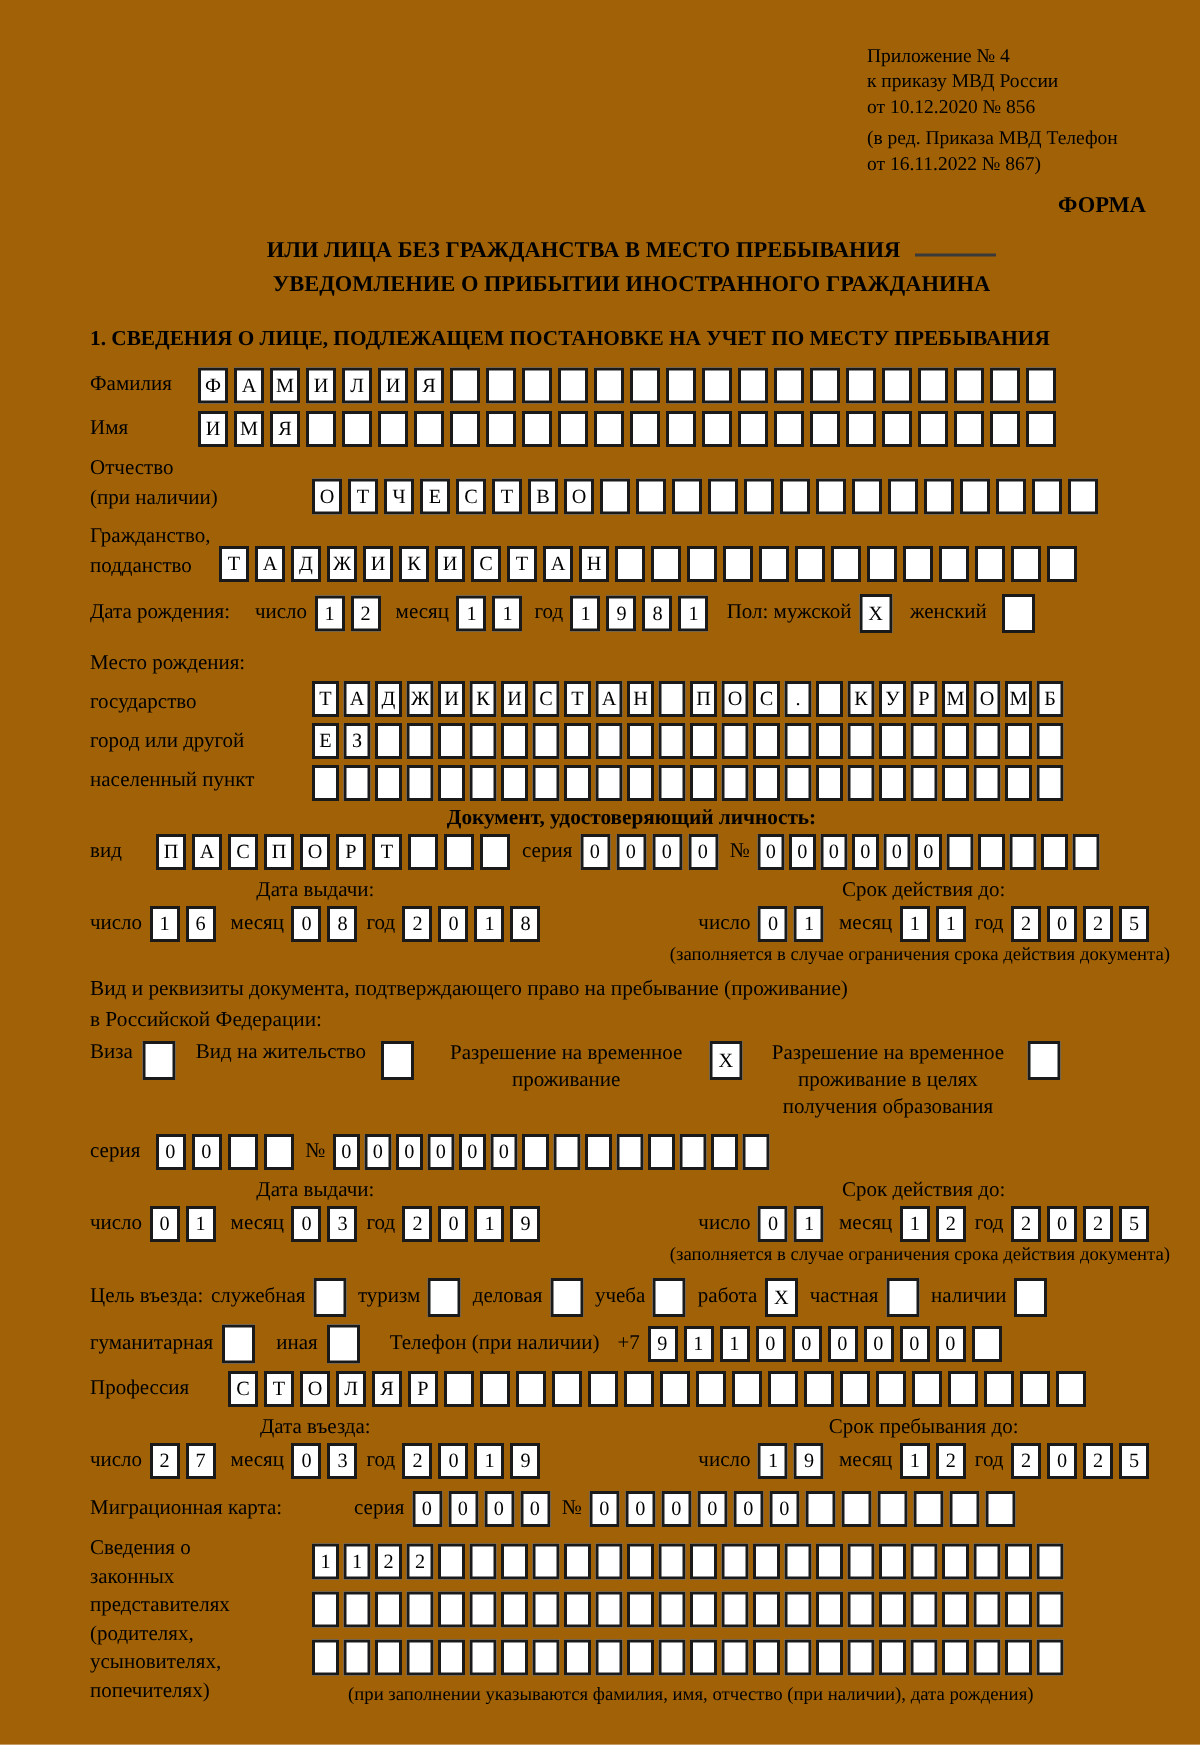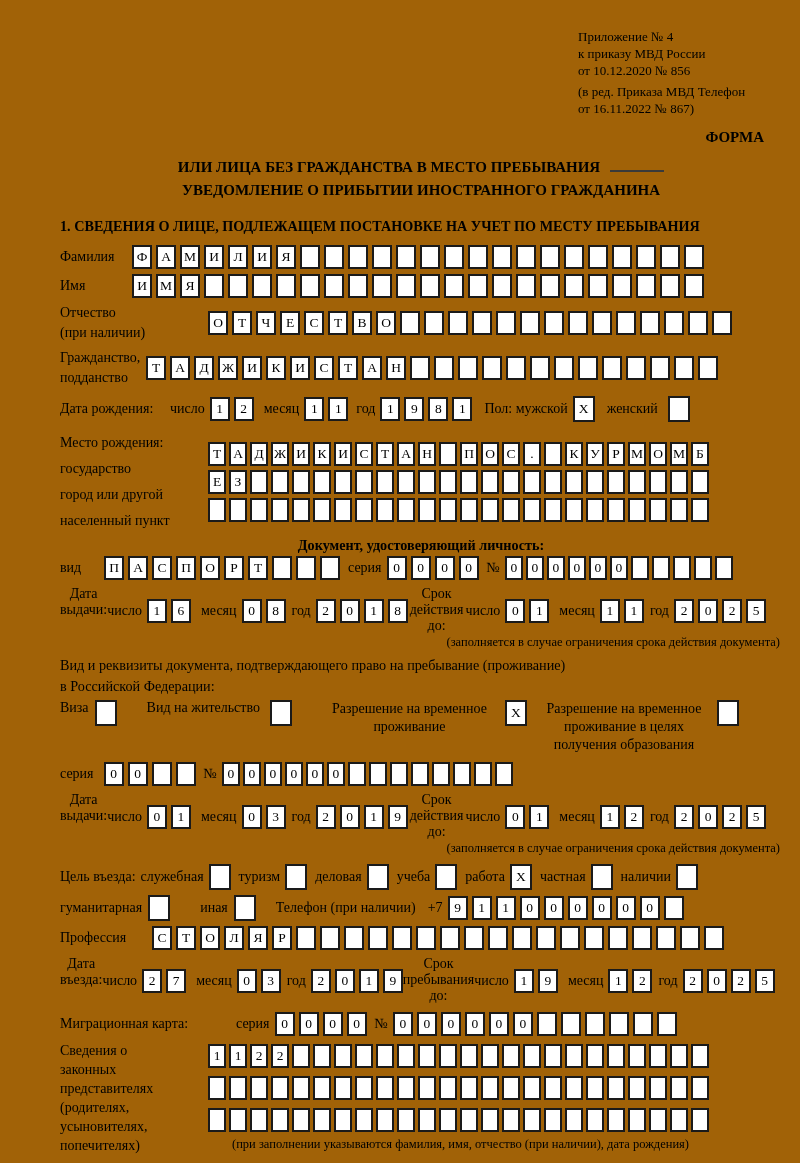--- a/index.html
+++ b/index.html
@@ -9,41 +9,41 @@
   .page{width:800px;height:1163px;padding:28px 18px 6px 60px;position:relative;background:#a16207}
 
   .refblock{width:200px;margin-left:auto;margin-right:4px;font-size:13px;line-height:17px}
   .refblock .gap{margin-top:4px}
   .forma{font-weight:bold;text-align:right;margin:12px 18px 0 0;font-size:15px}
   .title{text-align:center;font-weight:bold;font-size:15px;margin-top:10px;line-height:23px}
   .blankline{display:inline-block;width:54px;height:13px;border-bottom:2.5px solid #3a3a3a;margin-left:10px}
   .sec{font-weight:bold;font-size:14.2px;margin-top:16px}
 
   .row{display:flex;align-items:center;margin-top:5px}
-  .rowtop{display:flex;align-items:center;margin-top:5px}
+  .rowtop{display:flex;align-items:flex-end;margin-top:5px}
   .mt10{margin-top:10px}.mt8{margin-top:8px}.mt2{margin-top:2px}
   .lbl{flex:none}
   .preline{white-space:pre-line}
   .w72{width:72px}.w86{width:86px}.w100{width:100px}.w146{width:146px}.w148{width:148px}.w92{width:92px}.w44{width:44px}
   .lh26{line-height:26px}.lh20{line-height:20px}.lh19{line-height:19px}
 
   .boxes{display:inline-flex;gap:4px;flex:none;align-items:center}
   .cell{width:20px;height:24px;border:2px solid #1a1a1a;display:inline-flex;align-items:center;
         justify-content:center;font-size:13.5px;background:#fff;flex:none}
   .narrow{gap:3px}
   .narrow .cell{width:18px}
   .cb .cell{width:22px;height:26px}
 
   .ml5{margin-left:5px}.ml6{margin-left:6px}.ml8{margin-left:8px}.ml10{margin-left:10px}
-  .ml12{margin-left:12px}.ml14{margin-left:30px}.ml20{margin-left:20px}.ml30{margin-left:30px}.ml54{}
+  .ml12{margin-left:12px}.ml14{margin-left:14px}.ml20{margin-left:20px}.ml30{margin-left:30px}.ml54{}
   .mr5{margin-right:5px}
 
   .centerbold{text-align:center;font-weight:bold;font-size:14.2px;margin-top:3px}
   .datepair{display:flex;justify-content:space-between;margin-top:6px;padding-right:16px}
-  .dgcol{display:flex;}
+  .dgcol{display:flex;flex-direction:column}
   .dgtitle{text-align:center;font-size:14px;line-height:16px}
   .dgrow{display:flex;align-items:center;margin-top:2px}
   .smallnote{text-align:right;font-size:12.5px;margin-top:1px;padding-right:2px}
   .para{margin-top:5px;line-height:21px;font-size:14.2px}
   .permrow{display:flex;align-items:flex-start;margin-top:3px}
   .wrap175{width:175px;text-align:center;line-height:18px}
   .wrap170{width:170px;text-align:center;line-height:18px}
   .colgap4 > .boxes{display:flex}
   .colgap4 > .boxes + .boxes{margin-top:4px}
   .colgap8 > .boxes + .boxes{margin-top:8px}

